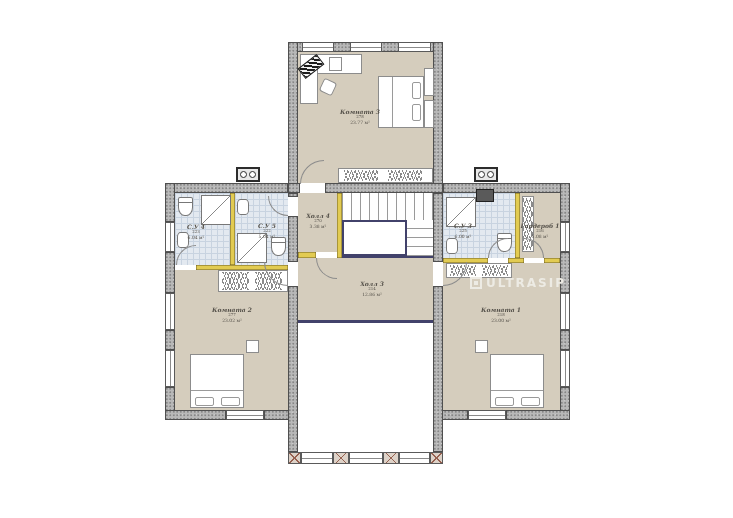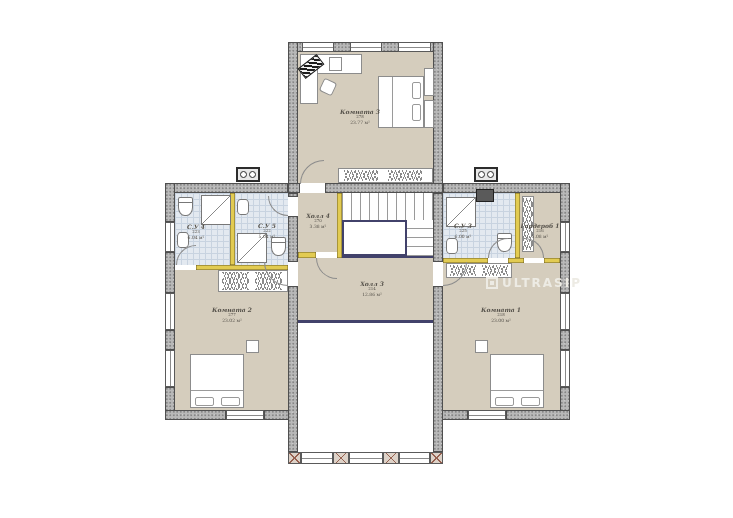--- a/index.html
+++ b/index.html
@@ -238,20 +238,20 @@
     <div class="n">Комната 2</div>
     <div class="c">277</div>
     <div class="a">23.02 м²</div>
   </div>
   <div class="lbl" style="left:456px;top:306px;width:90px">
     <div class="n">Комната 1</div>
     <div class="c">218</div>
     <div class="a">23.00 м²</div>
   </div>
 
-  <div class="wm" style="left:486px;top:276px">
+  <div class="wm" style="left:470px;top:276px">
     <span class="box">
         <b></b>
       </span>
     <span class="txt">ULTRASIP</span>
   </div>
 
 </div>
 
 </body></html>

